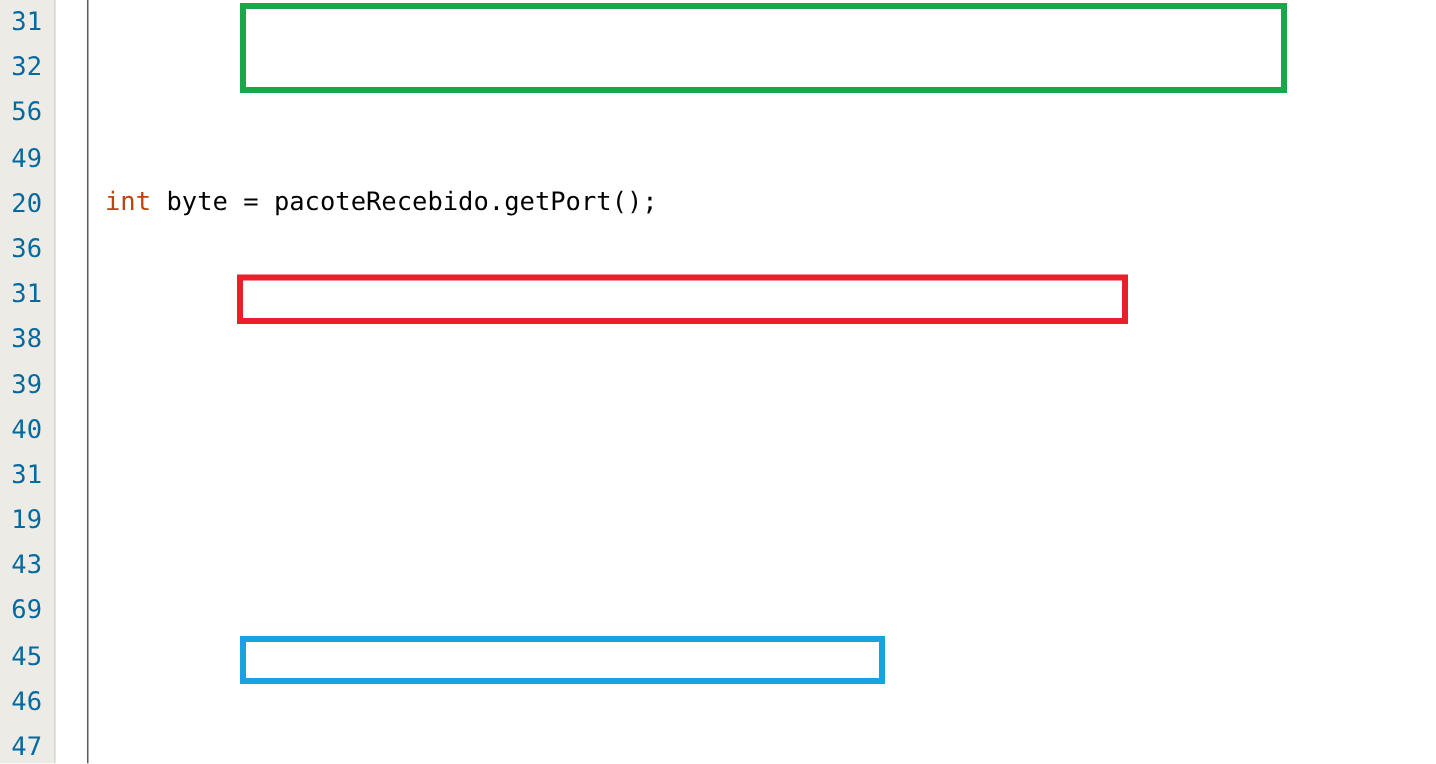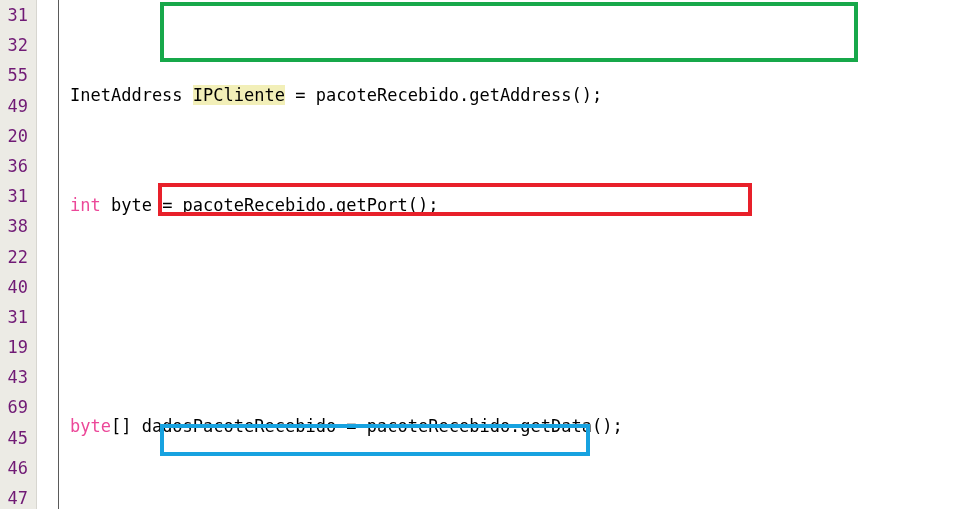--- a/index.html
+++ b/index.html
@@ -51,21 +51,21 @@
     left: 0; top: 0;
     width: 30px;
     height: 509px;
   }
   .linenum {
     height: 30.2px;
     line-height: 30.2px;
     text-align: right;
     font-family: "DejaVu Sans Mono", "Liberation Mono", monospace;
     font-size: 17px;
-    color: #701a75;
+    color: #0369a1;
     padding-right: 2px;
     box-sizing: border-box;
   }
 
   
   .code {
     position: absolute;
     left: 64px; top: 0;
     width: 893px;
     height: 509px;
@@ -76,21 +76,21 @@
   }
   .cline {
     height: 30.2px;
     line-height: 30.2px;
     padding-left: 6px;
     box-sizing: border-box;
     position: relative;
   }
 
   
-  .kw      { color: #ec4899; }           
+  .kw      { color: #c2410c; }           
   .plain   { color: #000000; }           
   .hl      { background: #f2efb8; }
 
   
   .anno {
     position: absolute;
     box-sizing: border-box;
     pointer-events: none;
     background: transparent;
   }
@@ -103,50 +103,48 @@
 
 <div id="editor">
 
   <div class="gutter"></div>
   <div class="gutter-folding"></div>
   <div class="gutter-rule"></div>
 
   <div class="linenums">
     <div class="linenum">31</div>
     <div class="linenum">32</div>
-    <div class="linenum">55</div>
+    <div class="linenum">56</div>
     <div class="linenum">49</div>
     <div class="linenum">20</div>
     <div class="linenum">36</div>
     <div class="linenum">31</div>
     <div class="linenum">38</div>
-    <div class="linenum">22</div>
+    <div class="linenum">39</div>
     <div class="linenum">40</div>
     <div class="linenum">31</div>
     <div class="linenum">19</div>
     <div class="linenum">43</div>
     <div class="linenum">69</div>
     <div class="linenum">45</div>
     <div class="linenum">46</div>
     <div class="linenum">47</div>
   </div>
 
   <div class="code">
 
     
-    <div class="cline"><span class="plain">InetAddress </span><span class="hl">IPCliente</span><span class="plain"> = pacoteRecebido.getAddress();</span></div>
 
     
     <div class="cline"><span class="kw">int</span><span class="plain"> byte = pacoteRecebido.getPort();</span></div>
 
     
     <div class="cline"></div>
 
     
-    <div class="cline"><span class="kw">byte</span><span class="plain">[] dadosPacoteRecebido = pacoteRecebido.getData();</span></div>
 
     
     
 
     
     
 
     
     
 

